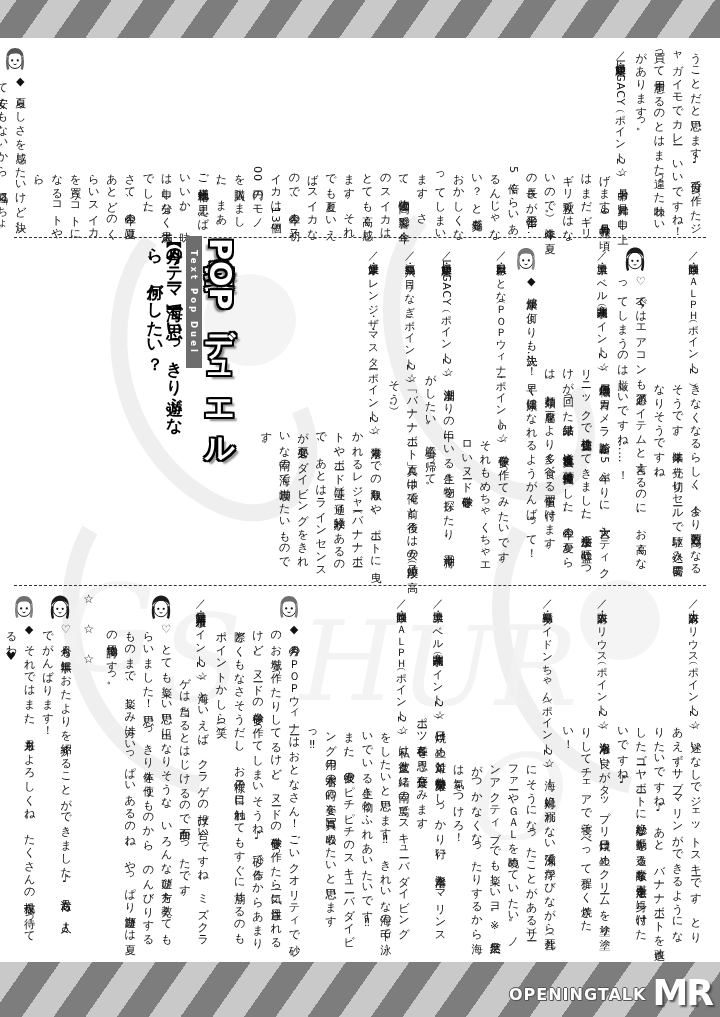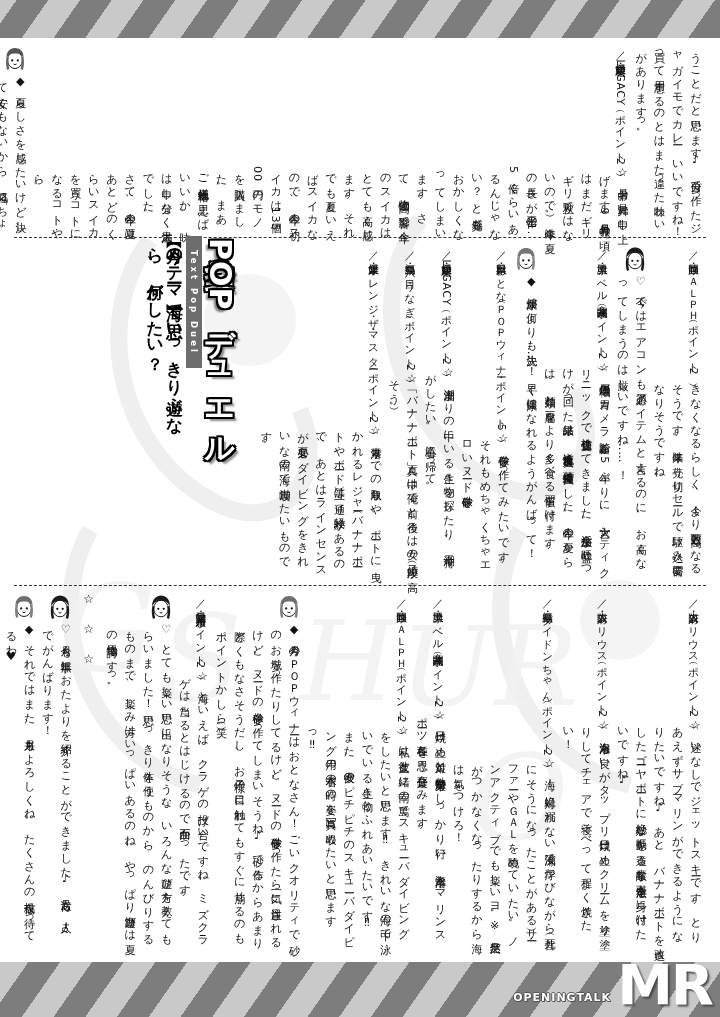--- a/index.html
+++ b/index.html
@@ -22,27 +22,27 @@
   }
   .stripe-top{top:0;height:38px;}
   .stripe-bottom{bottom:0;height:55px;}
 
   .footer-brand{
     position:absolute;right:8px;bottom:8px;
     display:flex;align-items:flex-end;gap:6px;
     z-index:5;
   }
   .footer-openingtalk{
-    font-size:11px;font-weight:bold;letter-spacing:1px;
+    font-size:16px;font-weight:bold;letter-spacing:1px;
     color:#ffffff;
     text-shadow:1px 1px 0 #555,-1px 0 0 #555,0 -1px 0 #555,1px 0 0 #555,0 1px 0 #555;
     padding-bottom:5px;
   }
   .footer-mr{
-    font-size:56px;font-weight:bold;line-height:0.85;
+    font-size:36px;font-weight:bold;line-height:0.85;
     color:#ffffff;letter-spacing:-2px;
     text-shadow:2px 2px 2px rgba(60,60,60,.85);
   }
 
   
   .watermark{
     position:absolute;left:0;top:200px;width:720px;height:640px;
     pointer-events:none;z-index:0;opacity:.55;
   }
   .watermark svg{width:100%;height:100%;}

